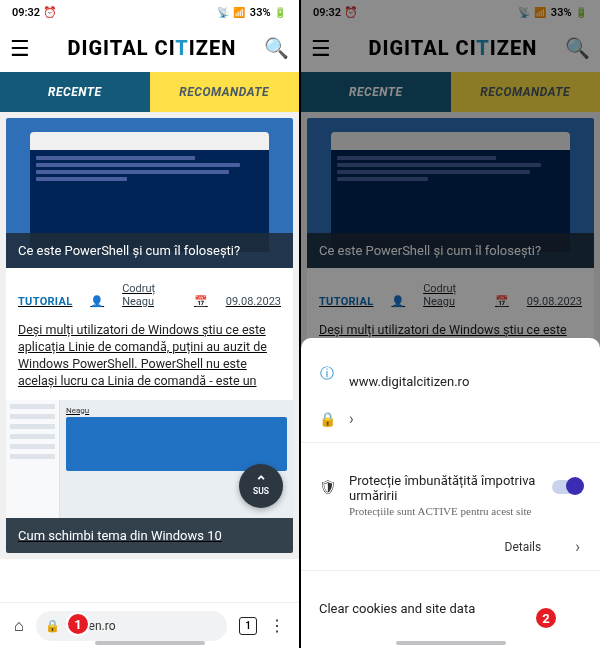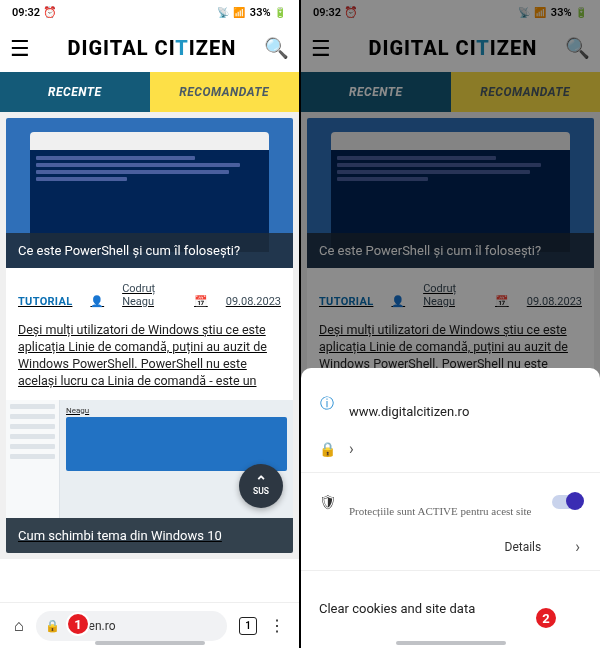--- a/index.html
+++ b/index.html
@@ -192,20 +192,21 @@
       <span class="label">www.digitalcitizen.ro</span>
     </div>
     <div class="sheet-row">
       <span class="sheet-icon">🔒</span>
       <span class="chevron">›</span>
     </div>
     <div class="divider"></div>
     <div class="sheet-row">
       <span class="sheet-icon">🛡</span>
       <div class="label">
+        <div>Protecție îmbunătățită împotriva urmăririi</div>
         <div class="subtext">Protecțiile sunt ACTIVE pentru acest site</div>
       </div>
       <div class="toggle"></div>
     </div>
     <div class="sheet-row details-row">
       <span>Details</span>&nbsp;&nbsp;<span class="chevron">›</span>
     </div>
     <div class="divider"></div>
     <div class="sheet-row">
       <span class="label">Clear cookies and site data</span>

